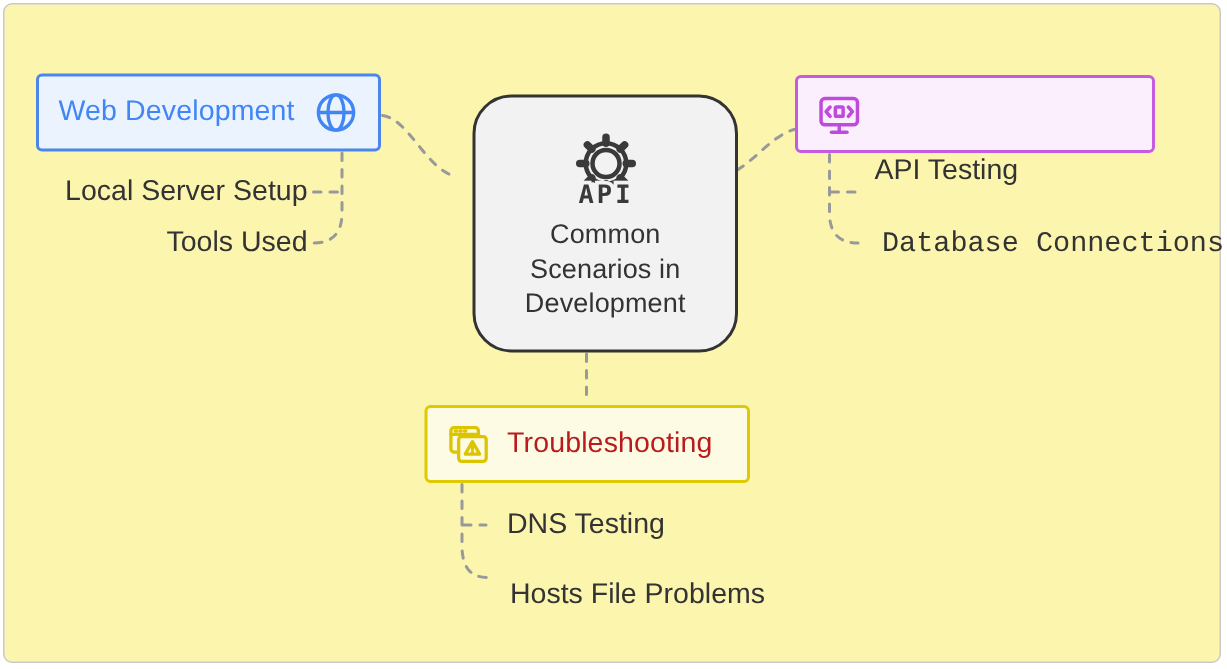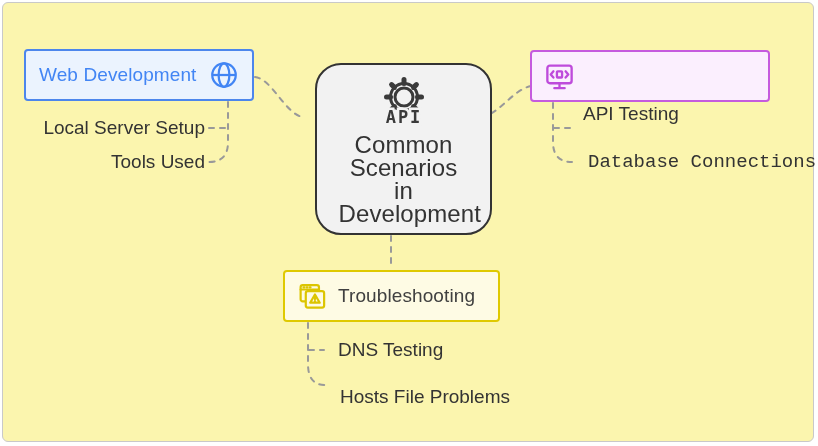--- a/index.html
+++ b/index.html
@@ -22,29 +22,29 @@
   #node-web{
     left:24px;top:49px;width:230px;background:#EBF3FE;border-color:#4C86EC;
     color:#4285F4;justify-content:space-between;padding:0 13px;
   }
   #node-app{
     left:530px;top:50px;width:240px;background:#FBEFFE;border-color:#C55BDE;
     color:#BE4BDB;gap:10px;padding:0 12px;
   }
   #node-trouble{
     left:283px;top:270px;width:217px;background:#FEFBE4;border-color:#DFC900;
-    color:#404040;gap:10px;padding:0 12px;
+    color:#b91c1c;gap:10px;padding:0 12px;
   }
   #node-center{
     left:303px;top:63px;width:177px;height:172px;background:#F2F2F2;
     border:2px solid #333333;border-radius:26px;color:#333333;
     flex-direction:column;justify-content:center;text-align:center;margin-left:12px;
   }
   #node-center .center-label{
-    width:130px;font-size:24px;line-height:23px;margin-top:2px;
+    width:130px;font-size:18px;line-height:23px;margin-top:2px;
   }
   .icon{display:flex;align-items:center;justify-content:center;flex:0 0 auto;}
   .sub{
     position:absolute;color:#333333;font-size:19px;line-height:20px;white-space:nowrap;
   }
   .sub.right-align{left:0;width:205px;text-align:right;}
 </style>
 </head>
 <body>
 

